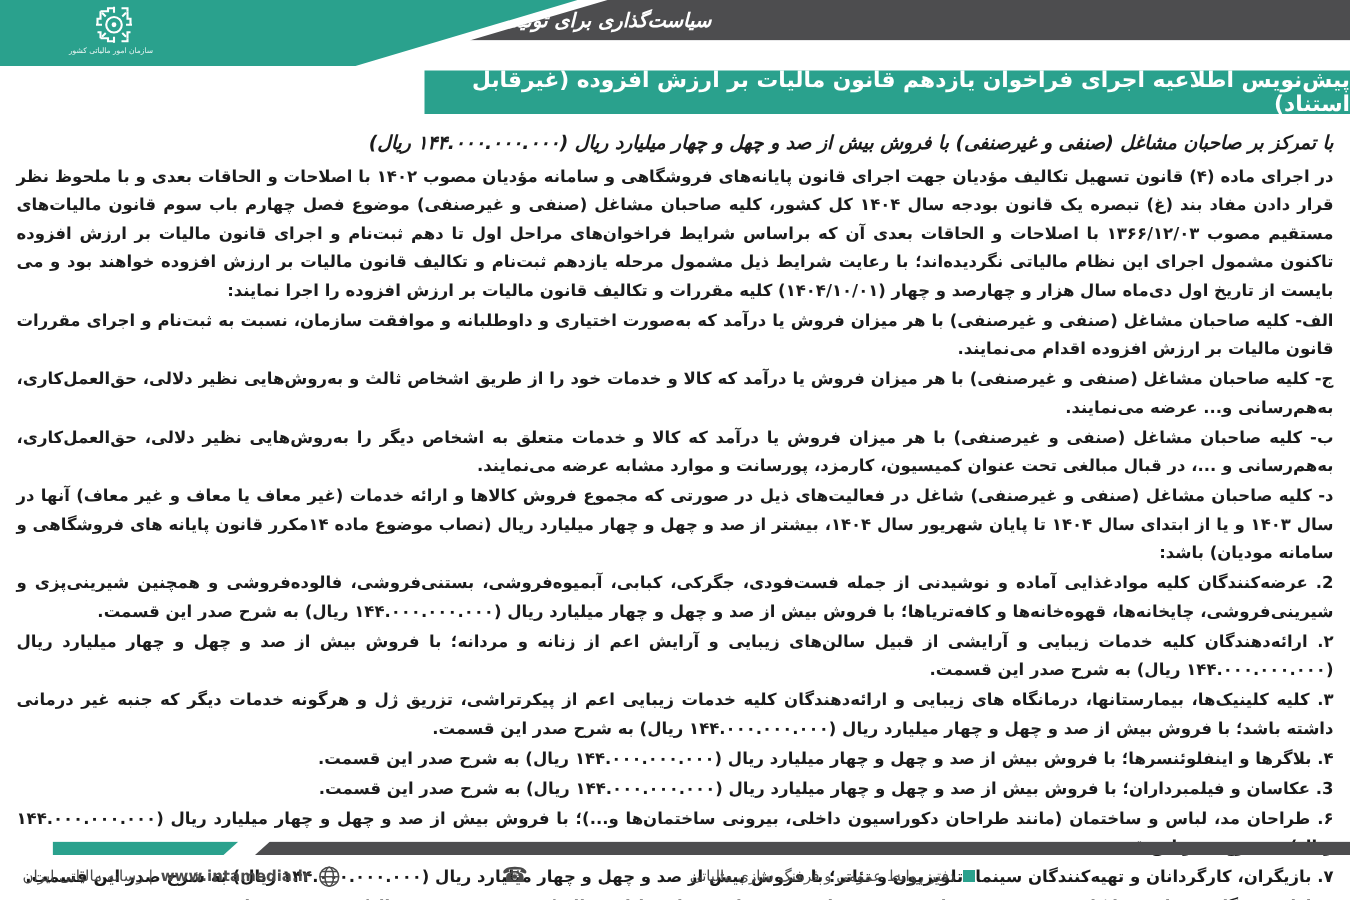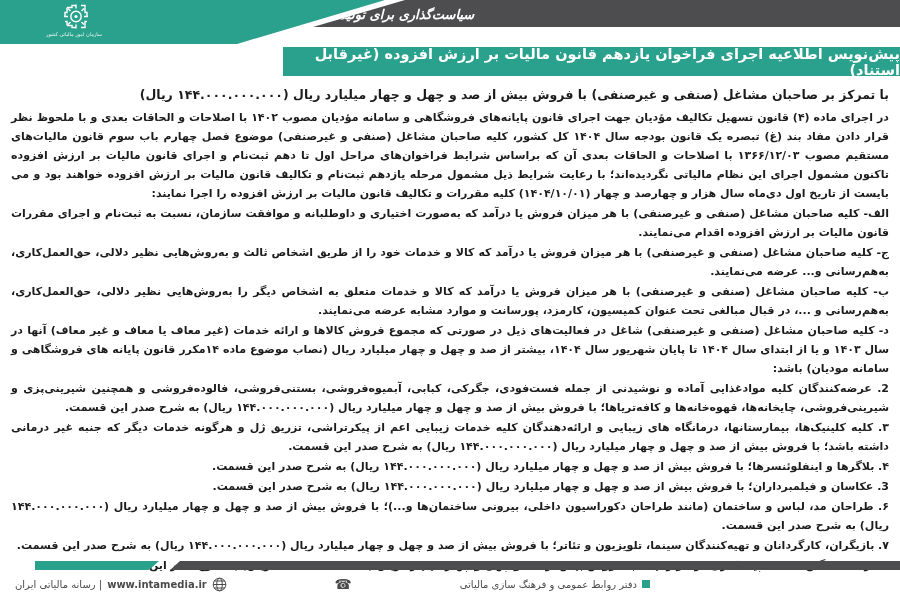--- a/index.html
+++ b/index.html
@@ -34,21 +34,21 @@
     position:absolute;top:47px;left:283px;right:0;height:29px;background:var(--teal);
     display:flex;align-items:center;justify-content:center;
     color:#ffffff;font-weight:bold;font-size:14.5px;
   }
   
   .body{
     position:absolute;top:85px;right:11px;left:11px;
     color:var(--text);font-weight:bold;font-size:11px;line-height:19px;
     text-align:justify;direction:rtl;
   }
-  .headline{font-size:12.5px;text-align:right;margin-bottom:4px;}
+  .headline{font-size:12.5px;text-align:right;margin-bottom:4px;font-style:italic;}
   .para{margin-bottom:1px;}
   
   .ftr-teal{
     position:absolute;top:561px;left:35px;width:124px;height:9px;background:var(--teal);
     clip-path:polygon(0 0,100% 0,calc(100% - 10px) 100%,0 100%);
   }
   .ftr-gray{
     position:absolute;top:561px;left:170px;right:0;height:9px;background:var(--dark);
     clip-path:polygon(10px 0,100% 0,100% 100%,0 100%);
   }
@@ -93,20 +93,21 @@
   </div>
 
   <div class="body">
     <p class="headline">با تمرکز بر صاحبان مشاغل (صنفی و غیرصنفی) با فروش بیش از صد و چهل و چهار میلیارد ریال (۱۴۴.۰۰۰.۰۰۰.۰۰۰ ریال)</p>
     <p class="para">در اجرای ماده (۴) قانون تسهیل تکالیف مؤدیان جهت اجرای قانون پایانه‌های فروشگاهی و سامانه مؤدیان مصوب ۱۴۰۲ با اصلاحات و الحاقات بعدی و با ملحوظ نظر قرار دادن مفاد بند (غ) تبصره یک قانون بودجه سال ۱۴۰۴ کل کشور، کلیه صاحبان مشاغل (صنفی و غیرصنفی) موضوع فصل چهارم باب سوم قانون مالیات‌های مستقیم مصوب ۱۳۶۶/۱۲/۰۳ با اصلاحات و الحاقات بعدی آن که براساس شرایط فراخوان‌های مراحل اول تا دهم ثبت‌نام و اجرای قانون مالیات بر ارزش افزوده تاکنون مشمول اجرای این نظام مالیاتی نگردیده‌اند؛ با رعایت شرایط ذیل مشمول مرحله یازدهم ثبت‌نام و تکالیف قانون مالیات بر ارزش افزوده خواهند بود و می بایست از تاریخ اول دی‌ماه سال هزار و چهارصد و چهار (۱۴۰۴/۱۰/۰۱) کلیه مقررات و تکالیف قانون مالیات بر ارزش افزوده را اجرا نمایند:</p>
     <p class="para">الف- کلیه صاحبان مشاغل (صنفی و غیرصنفی) با هر میزان فروش یا درآمد که به‌صورت اختیاری و داوطلبانه و موافقت سازمان، نسبت به ثبت‌نام و اجرای مقررات قانون مالیات بر ارزش افزوده اقدام می‌نمایند.</p>
     <p class="para">ج- کلیه صاحبان مشاغل (صنفی و غیرصنفی) با هر میزان فروش یا درآمد که کالا و خدمات خود را از طریق اشخاص ثالث و به‌روش‌هایی نظیر دلالی، حق‌العمل‌کاری، به‌هم‌رسانی و... عرضه می‌نمایند.</p>
     <p class="para">ب- کلیه صاحبان مشاغل (صنفی و غیرصنفی) با هر میزان فروش یا درآمد که کالا و خدمات متعلق به اشخاص دیگر را به‌روش‌هایی نظیر دلالی، حق‌العمل‌کاری، به‌هم‌رسانی و ...، در قبال مبالغی تحت عنوان کمیسیون، کارمزد، پورسانت و موارد مشابه عرضه می‌نمایند.</p>
     <p class="para">د- کلیه صاحبان مشاغل (صنفی و غیرصنفی) شاغل در فعالیت‌های ذیل در صورتی که مجموع فروش کالاها و ارائه خدمات (غیر معاف یا معاف و غیر معاف) آنها در سال ۱۴۰۳ و یا از ابتدای سال ۱۴۰۴ تا پایان شهریور سال ۱۴۰۴، بیشتر از صد و چهل و چهار میلیارد ریال (نصاب موضوع ماده ۱۴مکرر قانون پایانه های فروشگاهی و سامانه مودیان) باشد:</p>
     <p class="para">2. عرضه‌کنندگان کلیه موادغذایی آماده و نوشیدنی از جمله فست‌فودی، جگرکی، کبابی، آبمیوه‌فروشی، بستنی‌فروشی، فالوده‌فروشی و همچنین شیرینی‌پزی و شیرینی‌فروشی، چایخانه‌ها، قهوه‌خانه‌ها و کافه‌تریاها؛ با فروش بیش از صد و چهل و چهار میلیارد ریال (۱۴۴.۰۰۰.۰۰۰.۰۰۰ ریال) به شرح صدر این قسمت.</p>
+    <p class="para">۲. ارائه‌دهندگان کلیه خدمات زیبایی و آرایشی از قبیل سالن‌های زیبایی و آرایش اعم از زنانه و مردانه؛ با فروش بیش از صد و چهل و چهار میلیارد ریال (۱۴۴.۰۰۰.۰۰۰.۰۰۰ ریال) به شرح صدر این قسمت.</p>
     <p class="para">۳. کلیه کلینیک‌ها، بیمارستانها، درمانگاه های زیبایی و ارائه‌دهندگان کلیه خدمات زیبایی اعم از پیکرتراشی، تزریق ژل و هرگونه خدمات دیگر که جنبه غیر درمانی داشته باشد؛ با فروش بیش از صد و چهل و چهار میلیارد ریال (۱۴۴.۰۰۰.۰۰۰.۰۰۰ ریال) به شرح صدر این قسمت.</p>
     <p class="para">۴. بلاگرها و اینفلوئنسرها؛ با فروش بیش از صد و چهل و چهار میلیارد ریال (۱۴۴.۰۰۰.۰۰۰.۰۰۰ ریال) به شرح صدر این قسمت.</p>
     <p class="para">3. عکاسان و فیلمبرداران؛ با فروش بیش از صد و چهل و چهار میلیارد ریال (۱۴۴.۰۰۰.۰۰۰.۰۰۰ ریال) به شرح صدر این قسمت.</p>
     <p class="para">۶. طراحان مد، لباس و ساختمان (مانند طراحان دکوراسیون داخلی، بیرونی ساختمان‌ها و...)؛ با فروش بیش از صد و چهل و چهار میلیارد ریال (۱۴۴.۰۰۰.۰۰۰.۰۰۰ ریال) به شرح صدر این قسمت.</p>
     <p class="para">۷. بازیگران، کارگردانان و تهیه‌کنندگان سینما، تلویزیون و تئاتر؛ با فروش بیش از صد و چهل و چهار میلیارد ریال (۱۴۴.۰۰۰.۰۰۰.۰۰۰ ریال) به شرح صدر این قسمت.</p>
     <p class="para">۸. ارائه‌دهندگان خدمات پیمانکاری در هر زمینه؛ با فروش بیش از صد و چهل و چهار میلیارد ریال (۱۴۴.۰۰۰.۰۰۰.۰۰۰ ریال) به شرح صدر این قسمت.</p>
 
   </div>
 
   <div class="ftr-teal"></div>

